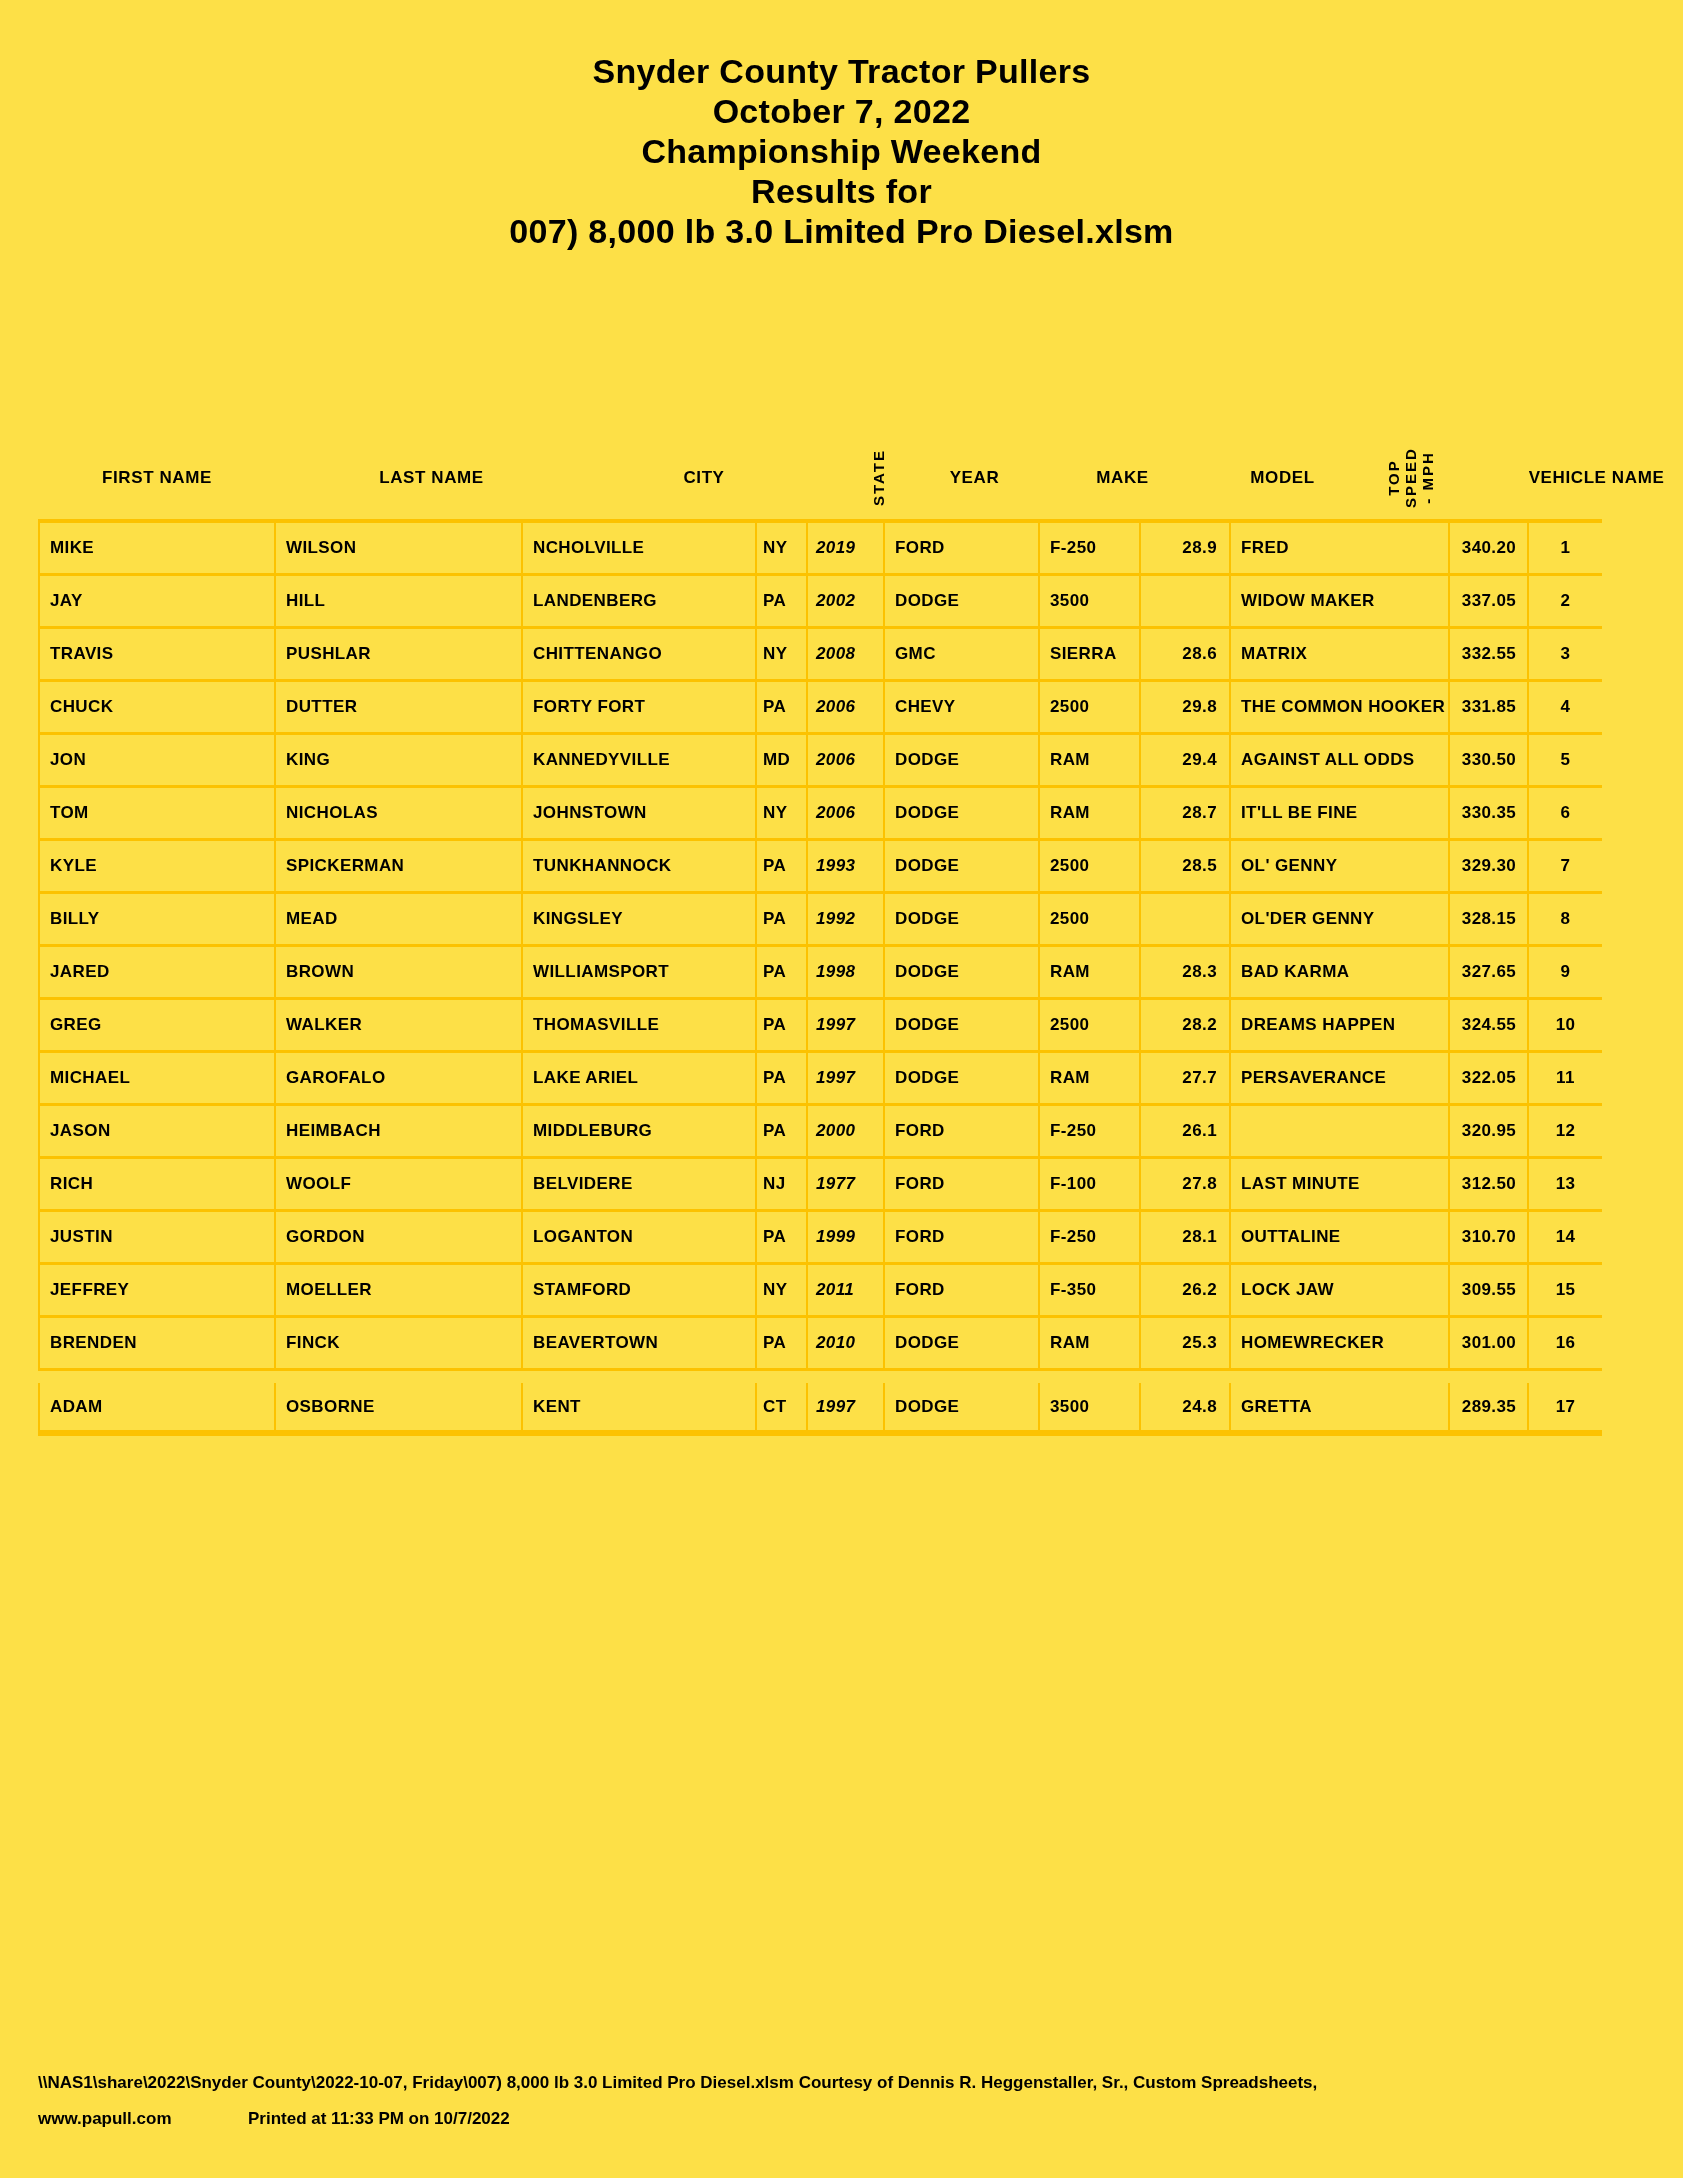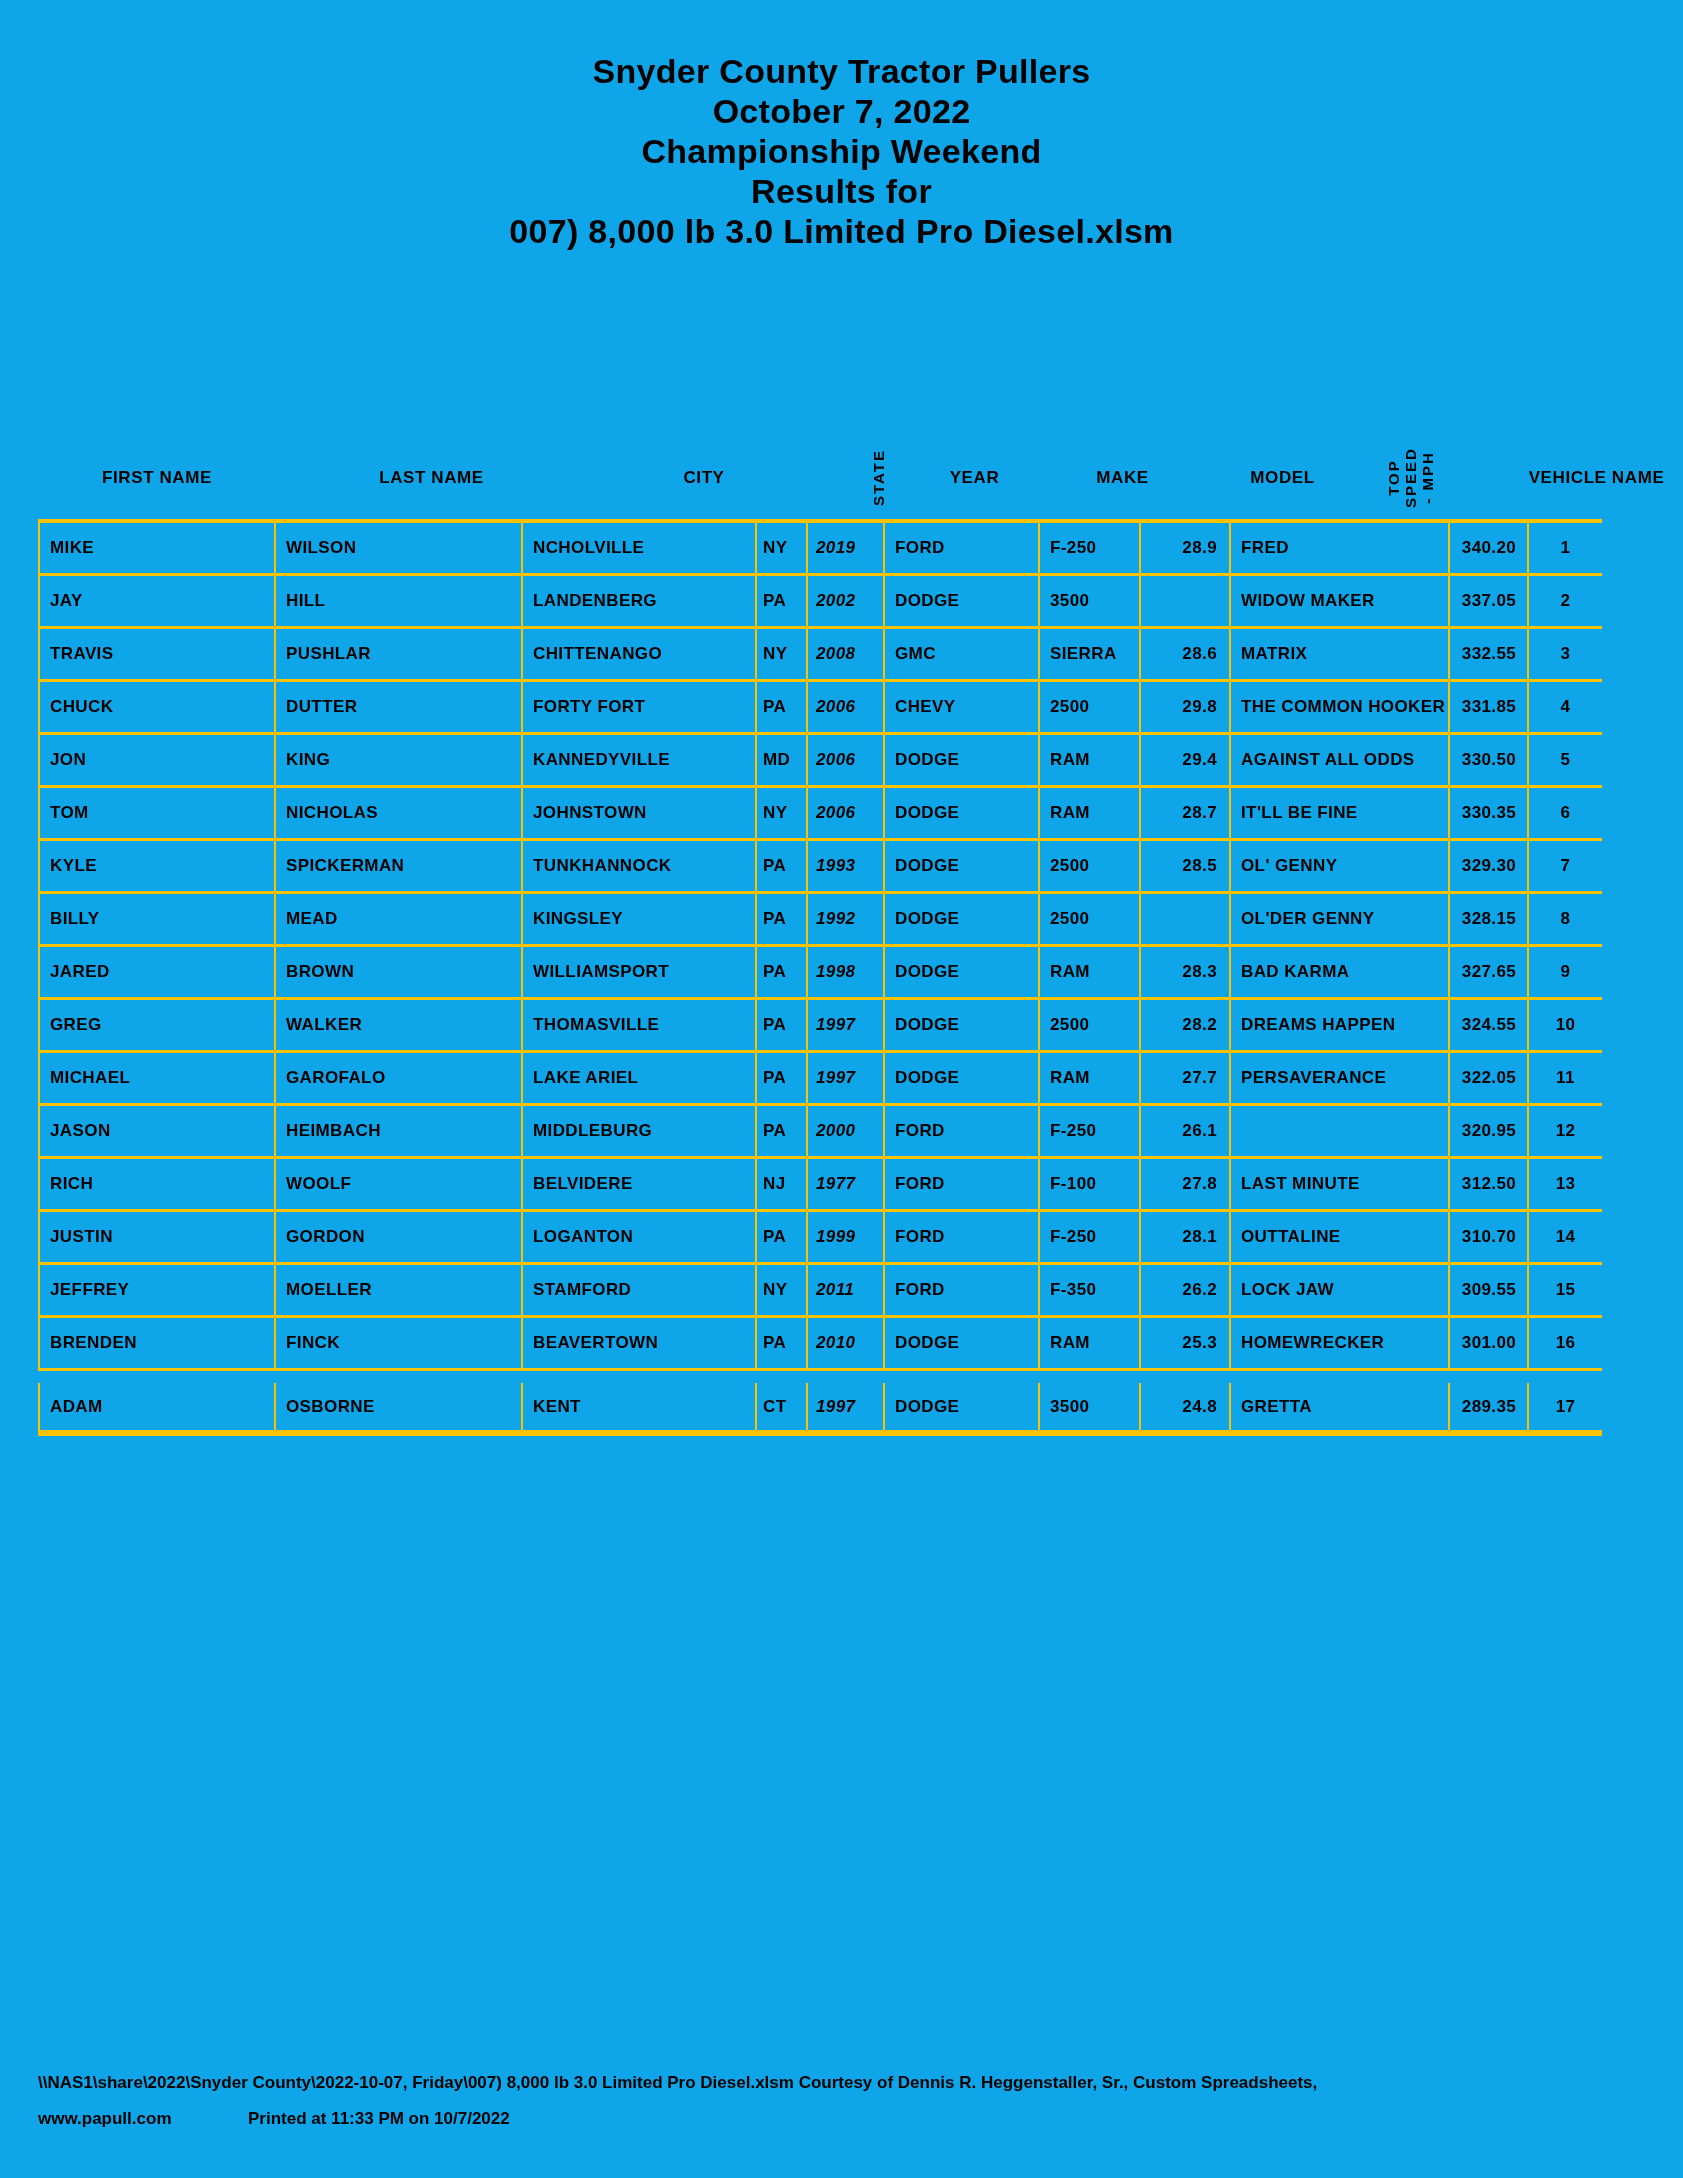--- a/index.html
+++ b/index.html
@@ -2,21 +2,21 @@
 <html><head>
 <meta charset="utf-8">
 <style>
   :root{
     --gold:#FCC200;
     --ink:#000000;
   }
   *{margin:0;padding:0;box-sizing:border-box;}
   html,body{background:#ffffff;}
   body{font-family:"Liberation Sans", sans-serif;color:var(--ink);}
-  .page{position:relative;width:1683px;height:2178px;background:#0ea5e9;overflow:hidden;}
+  .page{position:relative;width:1683px;height:2178px;background:#fde047;overflow:hidden;}
 
   
   .titles{position:absolute;top:51px;left:0;width:100%;text-align:center;}
   .title-line{font-size:34px;font-weight:bold;line-height:40px;letter-spacing:0.3px;white-space:nowrap;}
 
   
   .rtable{position:absolute;left:38px;top:436px;width:1564px;}
   .thead,.trow{display:grid;grid-template-columns:238px 247px 234px 51px 77px 155px 101px 90px 219px 79px 73px;}
   .thead{height:87px;border-bottom:4px solid var(--gold);gap:32px;}
   .hcell{display:flex;align-items:center;justify-content:center;font-weight:bold;font-size:17px;letter-spacing:0.6px;overflow:visible;}

